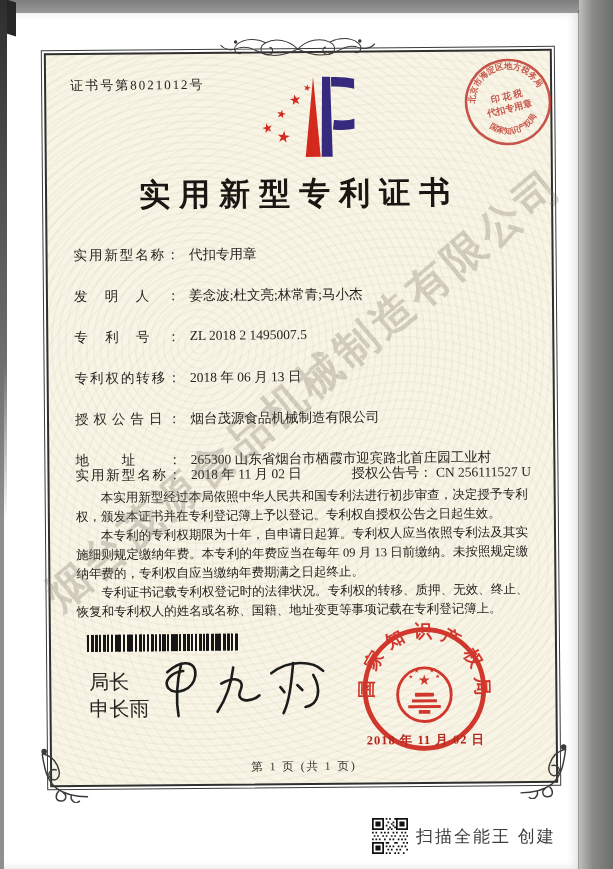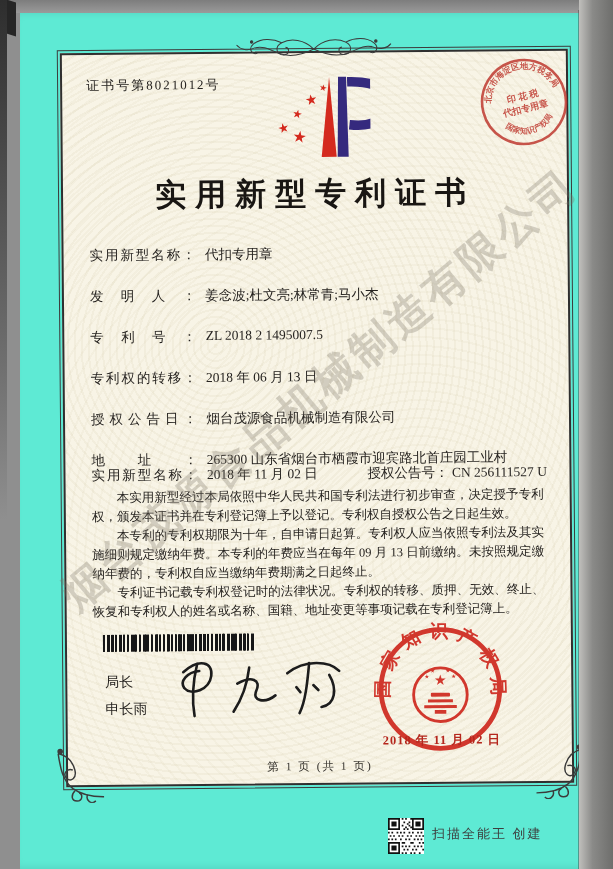--- a/index.html
+++ b/index.html
@@ -3,21 +3,21 @@
 <meta charset="utf-8">
 <style>
   html,body{margin:0;padding:0;}
   body{width:613px;height:869px;overflow:hidden;background:#8f8f8f;font-family:"Liberation Serif",serif;}
   .scan{position:relative;width:613px;height:869px;background:#8f8f8f;}
   .top-strip{position:absolute;left:0;top:0;width:613px;height:13px;background:linear-gradient(180deg,#7d7d7d,#9a9a9a);}
   .left-edge{position:absolute;left:0;top:0;width:7px;height:520px;background:linear-gradient(180deg,#2e2e2e,#6f6f6f 70%,rgba(110,110,110,0));}
   .fold{position:absolute;left:0;top:0;width:16px;height:34px;background:#262626;transform:skewY(18deg);}
   .right-strip{position:absolute;right:0;top:0;width:34px;height:869px;background:linear-gradient(90deg,#c0bfbc,#8a8a88 40%,#6e6e6c);}
   .right-line{position:absolute;right:33px;top:10px;width:2px;height:859px;background:rgba(60,60,60,.45);}
-  .paper{position:absolute;left:20px;top:12px;width:577px;height:857px;background:#5eead4;box-shadow:inset -6px 0 10px rgba(0,0,0,.12);}
+  .paper{position:absolute;left:4px;top:12px;width:577px;height:857px;background:#ffffff;box-shadow:inset -6px 0 10px rgba(0,0,0,.12);}
 
   .frame{position:absolute;left:40px;top:36px;width:512px;height:738px;border:1px solid #3c3c3c;transform:rotate(-0.5deg);}
   .frame-inner{position:absolute;left:2px;top:2px;right:2px;bottom:2px;border:2px solid #2f2f2f;
     background:#f8f4e6;
     background-image:repeating-radial-gradient(circle at 30% 40%,rgba(190,178,135,.10) 0 2px,transparent 2px 7px),
                      repeating-radial-gradient(circle at 70% 70%,rgba(190,178,135,.08) 0 2px,transparent 2px 9px);}
 
   .cert-no{position:absolute;left:28px;top:26px;font-size:13px;letter-spacing:2px;color:#262320;}
   .logo{position:absolute;left:208px;top:24px;width:104px;height:90px;}
   .title{position:absolute;left:0;top:124px;width:100%;text-align:center;font-size:31px;font-weight:bold;letter-spacing:9px;color:#191613;}
@@ -29,38 +29,38 @@
   .grant-row{position:absolute;left:30px;top:416px;width:452px;font-size:13.5px;color:#262320;white-space:nowrap;}
   .grant-right{position:absolute;left:276px;top:0;}
 
   .paras{position:absolute;left:30px;top:438px;width:452px;font-size:12.5px;line-height:19px;color:#262320;text-align:justify;}
   .paras p{margin:0;text-indent:2em;}
 
   .barcode{position:absolute;left:40px;top:584px;width:152px;height:17px;background-color:#f8f4e6;
     background-image:repeating-linear-gradient(90deg,#161616 0 2px,transparent 2px 4px),
                      repeating-linear-gradient(90deg,#161616 0 1px,transparent 1px 6px),
                      repeating-linear-gradient(90deg,transparent 0 9px,#161616 9px 11px);}
-  .officer{position:absolute;left:42px;top:618px;font-size:14px;color:#262320;line-height:27px;}
+  .officer{position:absolute;left:42px;top:618px;font-size:20px;color:#262320;line-height:27px;}
   .signature{position:absolute;left:100px;top:596px;width:200px;height:84px;}
 
   .seal{position:absolute;left:310px;top:574px;width:134px;height:134px;opacity:.93;}
   .seal-date{position:absolute;left:303px;top:684px;width:150px;text-align:center;font-size:12.5px;font-weight:bold;color:#b5271d;letter-spacing:1px;}
   .page-no{position:absolute;left:0;top:710px;width:100%;text-align:center;font-size:11.5px;color:#33302b;letter-spacing:2px;}
 
   .ornament-top{position:absolute;left:176px;top:-14px;width:160px;height:28px;}
   .corner-bl{position:absolute;left:-12px;bottom:-14px;width:58px;height:58px;}
   .corner-br{position:absolute;right:-12px;bottom:-14px;width:58px;height:58px;transform:scale(-1,1);}
 
   .tax-stamp{position:absolute;left:456px;top:42px;width:96px;height:96px;transform:rotate(-14deg);opacity:.85;}
 
   .watermark{position:absolute;left:48px;top:560px;transform-origin:0 50%;transform:rotate(-40deg);
     font-size:43px;font-weight:bold;letter-spacing:4px;white-space:nowrap;color:rgba(122,115,103,.30);pointer-events:none;}
 
   .qr{position:absolute;left:368px;top:806px;width:36px;height:36px;}
-  .scan-note{position:absolute;left:412px;top:813px;font-size:13px;letter-spacing:2px;color:#3d3d3d;font-family:"Liberation Sans",sans-serif;}
+  .scan-note{position:absolute;left:412px;top:813px;font-size:17px;letter-spacing:2px;color:#3d3d3d;font-family:"Liberation Sans",sans-serif;}
 </style>
 </head>
 <body>
 
 <div class="scan">
   <div class="paper">
 
     <div class="frame">
       <div class="frame-inner"></div>
 

